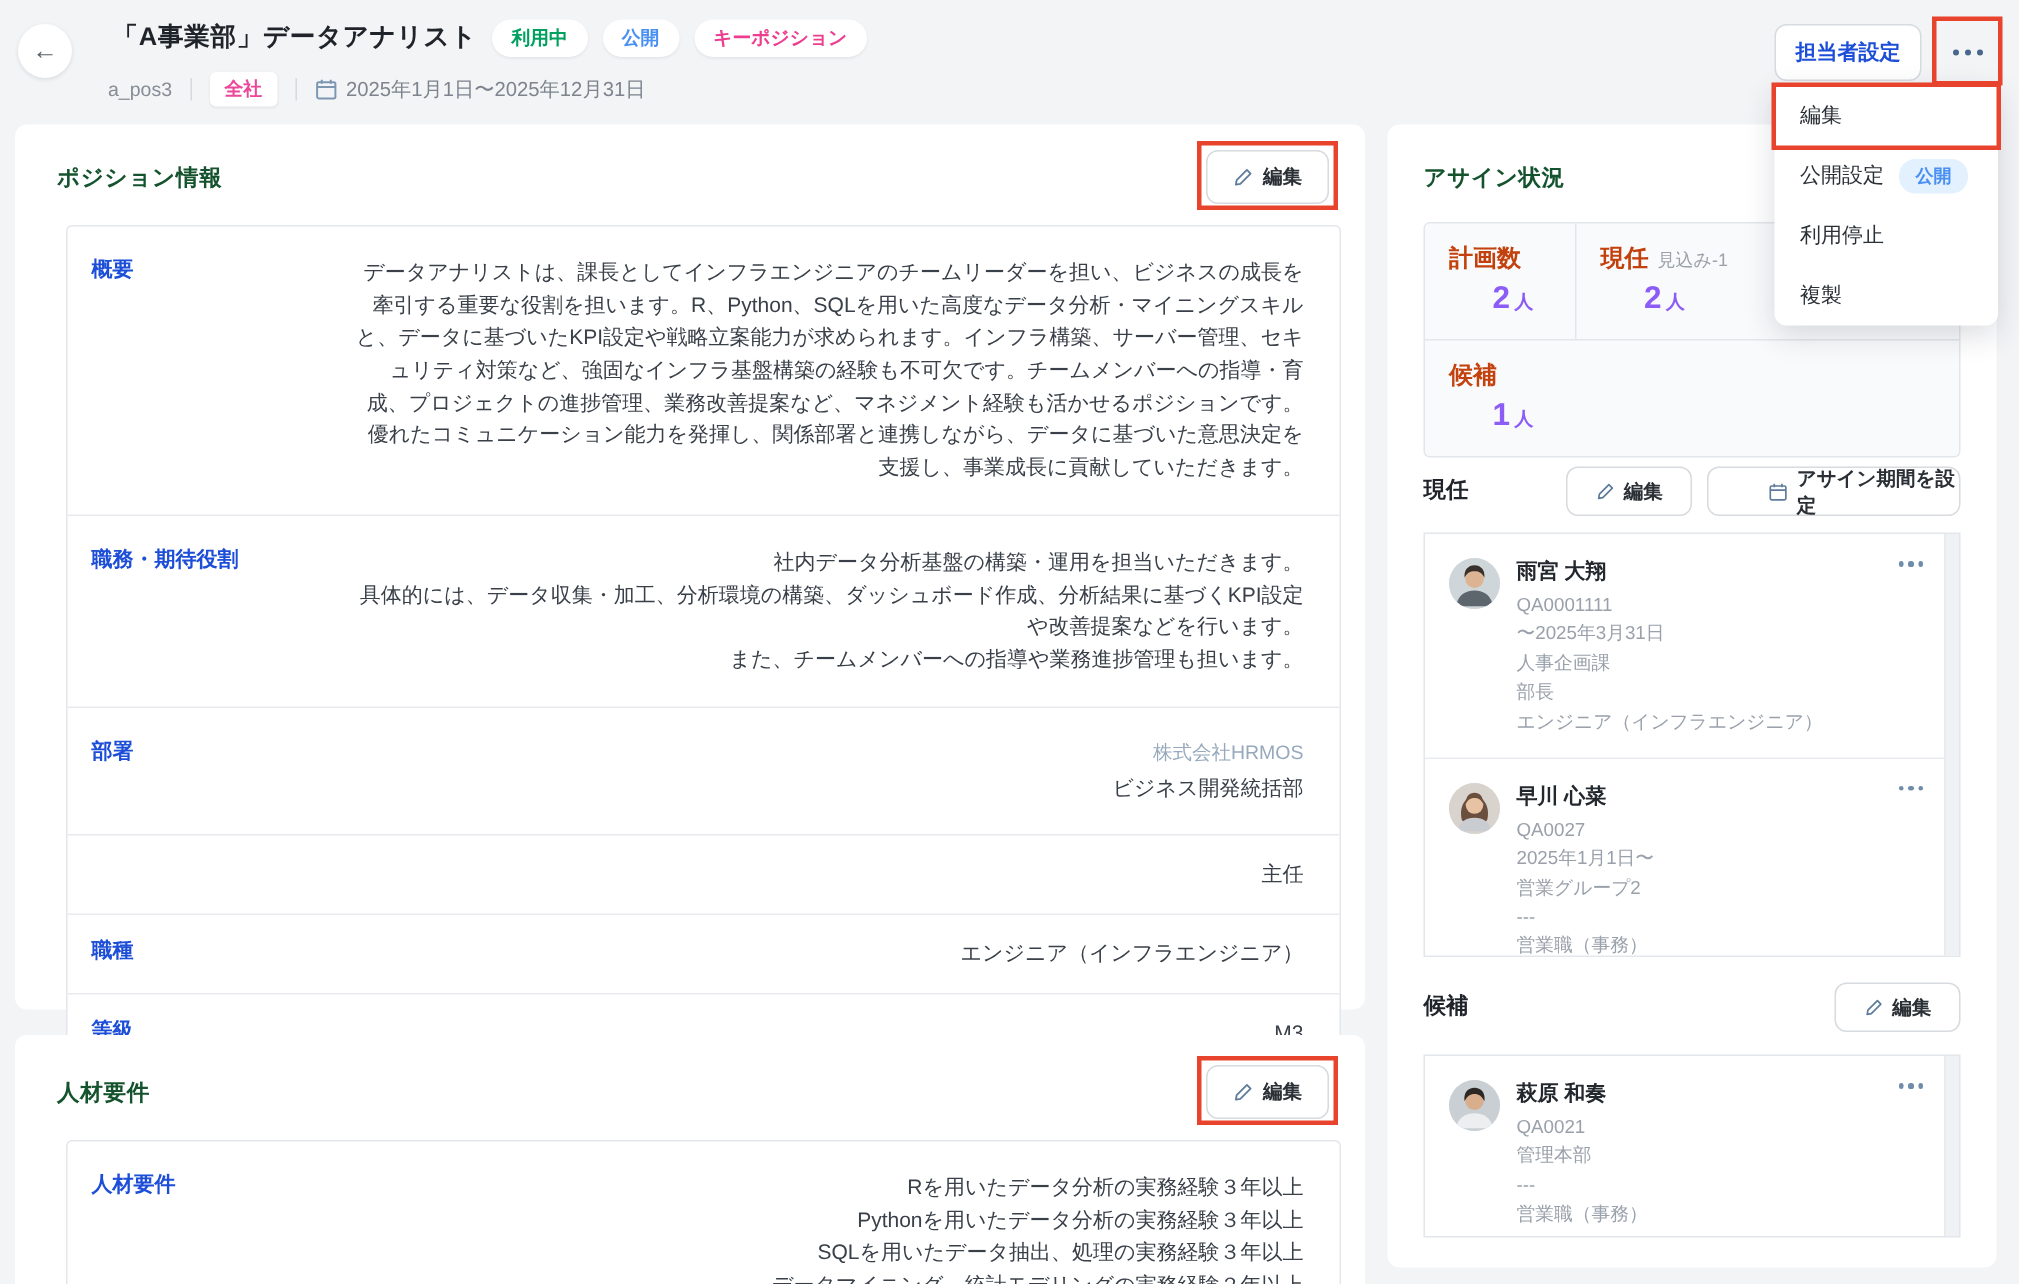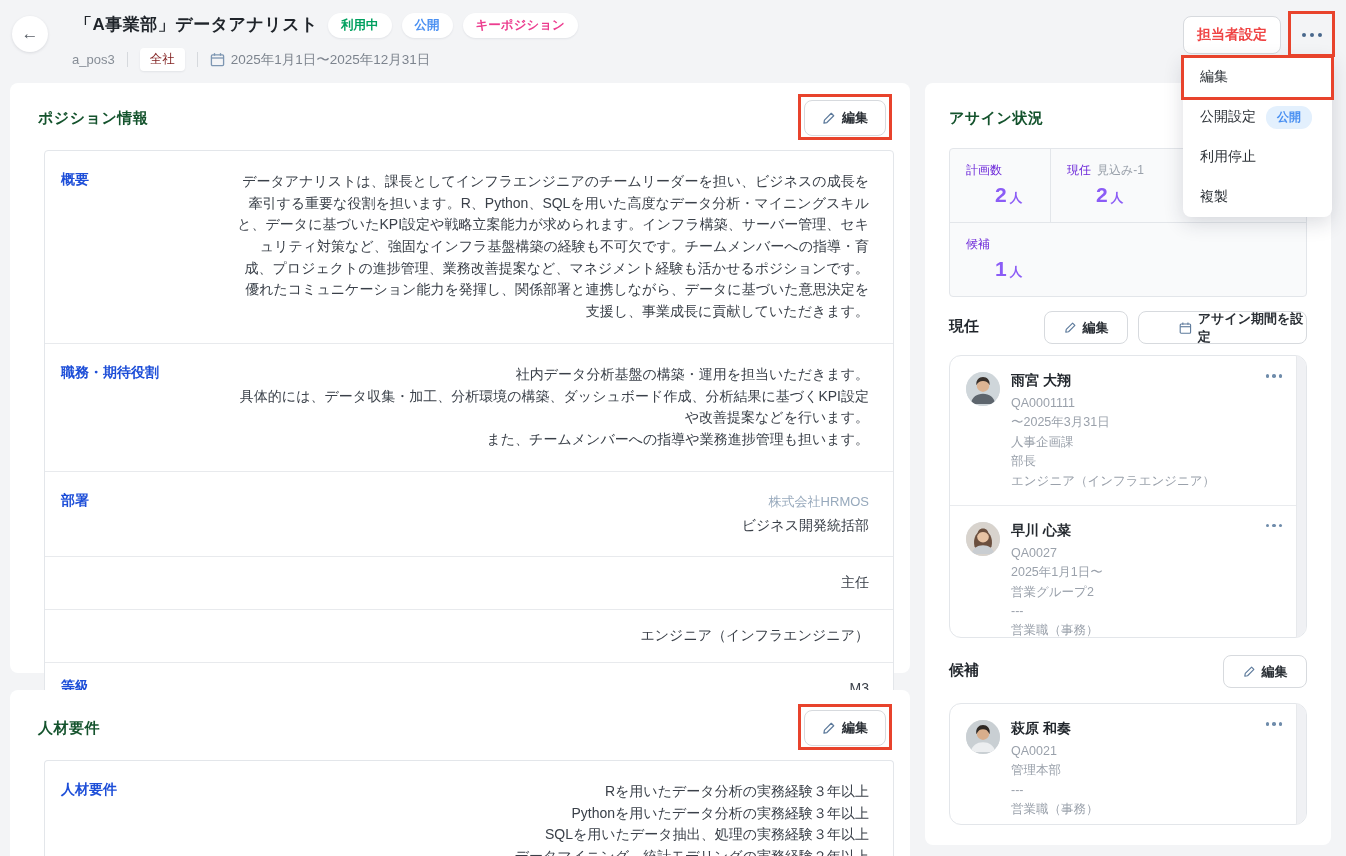--- a/index.html
+++ b/index.html
@@ -13,26 +13,26 @@
     color:#5a6068; font-size:17px; cursor:pointer; }
   .title-row { position:absolute; left:75px; top:13px; display:flex; gap:10px; }
   .page-title { font-size:17px; font-weight:bold; color:#1f242a; letter-spacing:.5px; }
   .pill { background:#fff; border-radius:13px; padding:4px 13px; font-size:12.5px; font-weight:bold;
     box-shadow:0 1px 2px rgba(30,40,60,.08); white-space:nowrap; }
   .pill.green { color:#00a05f; }
   .pill.blue { color:#4a90f2; }
   .pill.pink { color:#ec3d8f; }
   .sub-row { position:absolute; left:72px; top:48px; display:flex; align-items:center; gap:12px; font-size:13px; color:#868d96; }
   .vdiv { width:1px; height:15px; background:#d6d9dd; }
-  .scope-badge { background:#fff; border-radius:4px; padding:3px 10px; font-size:12.5px; font-weight:normal; color:#7f1d1d;
+  .scope-badge { background:#fff; border-radius:4px; padding:3px 10px; font-size:12.5px; font-weight:bold; color:#ec4899;
     box-shadow:0 1px 2px rgba(30,40,60,.08);text-align:right; }
   .cal-date { display:flex; align-items:center; gap:6px; color:#7d848e; font-size:13.5px; }
 
   .assignee-btn { position:absolute; left:1183px; top:16px; width:98px; height:38px; background:#fff;
-    border:1px solid #d7dade; border-radius:8px; font-size:14px; font-weight:bold; color:#ef4444;
+    border:1px solid #d7dade; border-radius:8px; font-size:14px; font-weight:bold; color:#1d4ed8;
     display:flex; align-items:center; justify-content:center; cursor:pointer; }
   .more-btn { position:absolute; left:1293px; top:16px; width:38px; height:37px; display:flex; align-items:center; justify-content:center; gap:4px; cursor:pointer; }
   .dot { width:4px; height:4px; border-radius:50%; background:#49678c; }
 
   
   .menu { position:absolute; left:1183px; top:57px; width:149px; background:#fff; border-radius:0 0 8px 8px;
     box-shadow:0 6px 20px rgba(30,40,60,.16); z-index:30; }
   .menu-item { height:40px; display:flex; align-items:center; padding-left:17px; font-size:14px; color:#2b3036; cursor:pointer; gap:10px; }
   .mini-badge { background:#e3f0fd; color:#4a90f2; border-radius:11px; padding:3px 11px; font-size:12px; font-weight:bold; }
 
@@ -49,29 +49,29 @@
   .info-value { flex:1; padding:20px 24px 20px 0; font-size:14px; color:#3a4049; line-height:1.55;text-align:right; }
   .preline { white-space:pre-line; }
   .company-link { color:#97a9bc; font-size:13px; display:block; margin-bottom:3px; }
 
   
   .stats-box { position:absolute; left:24px; top:65px; width:358px; border:1px solid #e3e6ea; border-radius:4px; background:#f9fafb; }
   .stats-top { display:flex; border-bottom:1px solid #e3e6ea; }
   .stat-cell { padding:13px 16px 15px; }
   .stat-cell.c1 { width:101px; border-right:1px solid #e3e6ea; }
   .stat-label-row { display:flex; align-items:baseline; gap:6px; }
-  .stat-label { font-size:12px; color:#6d28d9; font-weight:normal; }
+  .stat-label { font-size:16px; color:#c2410c; font-weight:bold; }
   .stat-note { font-size:12px; color:#9aa1ab; }
   .stat-num { font-size:21px; font-weight:bold; color:#8b5cf6; margin-top:4px;margin-left:29px; }
   .stat-unit { font-size:12.5px; font-weight:bold; margin-left:3px; }
   .section-title { position:absolute; font-size:15px; font-weight:bold; color:#1f242a; }
   .small-btn { position:absolute; height:33px; background:#fff; border:1px solid #d7dade; border-radius:8px;
     display:flex; align-items:center; justify-content:center; gap:6px; font-size:13px; font-weight:bold; color:#2b3036; cursor:pointer; }
 
-  .member-list { position:absolute; left:24px; width:358px; border:1px solid #e3e6ea; border-radius:12px; background:#fff; overflow:hidden; }
+  .member-list { position:absolute; left:24px; width:358px; border:1px solid #e3e6ea; border-radius:0; background:#fff; overflow:hidden; }
   .scroll-gutter { position:absolute; right:0; top:0; bottom:0; width:10px; background:#f0f1f4; border-left:1px solid #e7e9ec; }
   .member { position:relative; padding:16px 30px 14px 16px; display:flex; gap:11px; }
   .member + .member { border-top:1px solid #e9ebee; }
   .avatar { width:34px; height:34px; border-radius:50%; overflow:hidden; flex-shrink:0; background:#dfe3e6; }
   .member-name { font-size:14px; font-weight:bold; color:#23282e; margin-bottom:4px; }
   .member-meta { font-size:12.5px; color:#9aa1ab; line-height:1.55; }
   .member-more { position:absolute; right:24px; top:18px; display:flex; gap:3px; cursor:pointer; }
   .member-more .dot { width:3.5px; height:3.5px; background:#6f8cab; }
 
   
@@ -159,20 +159,21 @@
         <div class="info-label">部署</div>
         <div class="info-value">
           <span class="company-link">株式会社HRMOS</span>
           <span>ビジネス開発統括部</span>
         </div>
       </div>
       <div class="info-row" style="min-height:48px;">
         <div class="info-value" style="padding-top:15px;padding-bottom:15px;">主任</div>
       </div>
       <div class="info-row" style="min-height:48px;">
+        <div class="info-label" style="padding-top:15px;padding-bottom:15px;">職種</div>
         <div class="info-value" style="padding-top:15px;padding-bottom:15px;">エンジニア（インフラエンジニア）</div>
       </div>
       <div class="info-row" style="min-height:49px;">
         <div class="info-label" style="padding-top:15px;padding-bottom:15px;">等級</div>
         <div class="info-value" style="padding-top:15px;padding-bottom:15px;">M3</div>
       </div>
     </div>
   </div>
 
   <div class="card" style="left:10px; top:690px; width:900px; height:200px;">

